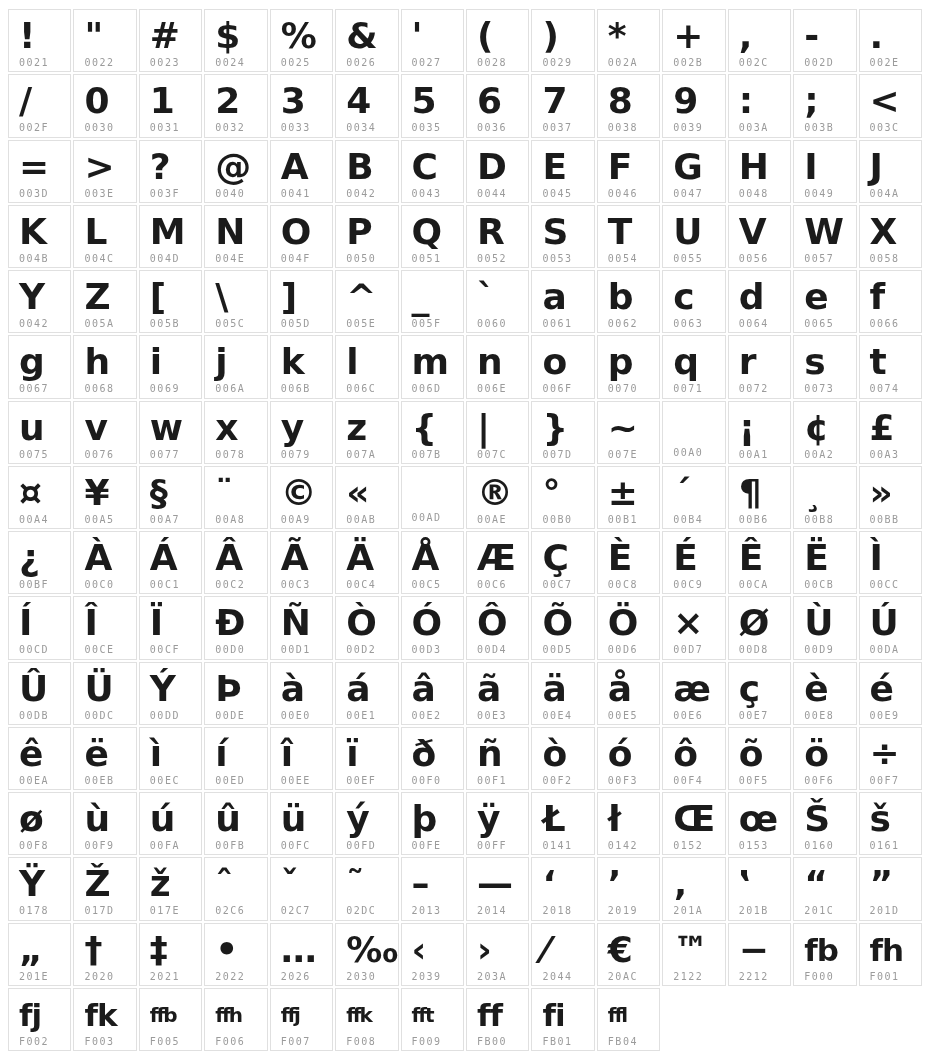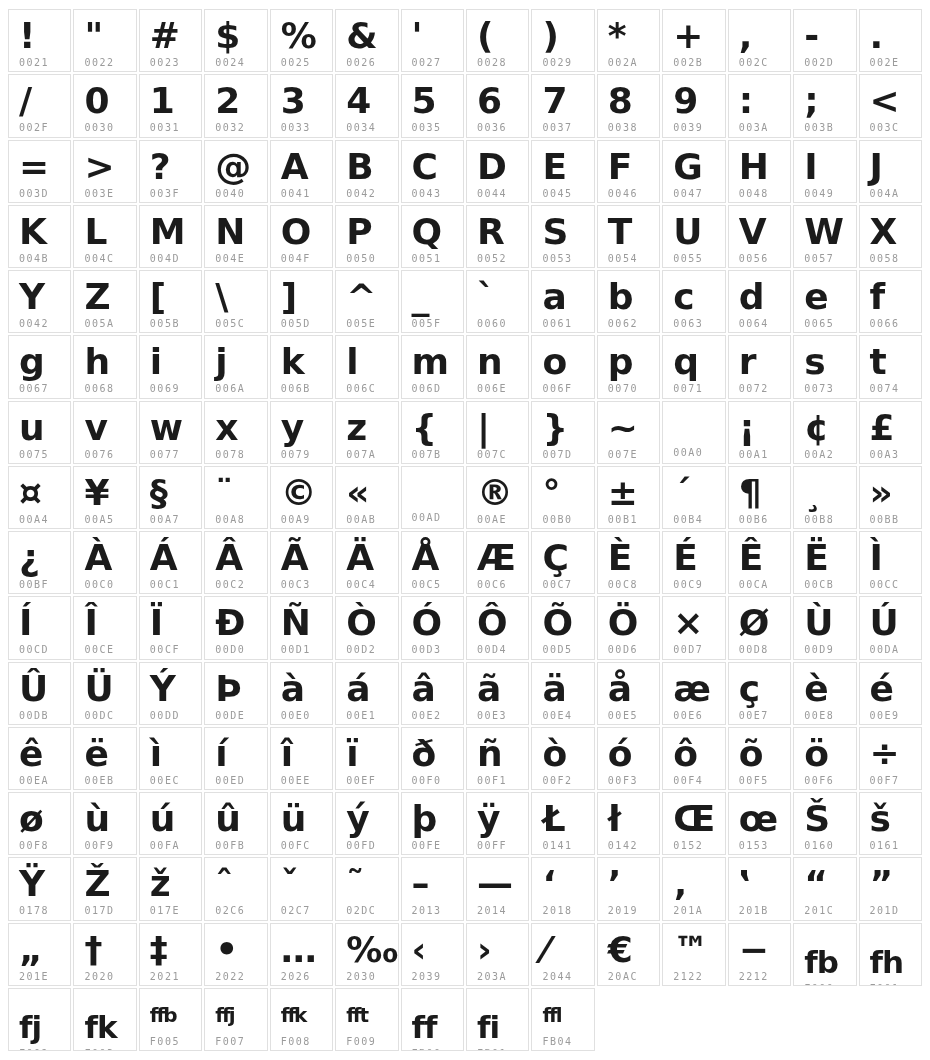--- a/index.html
+++ b/index.html
@@ -36,21 +36,21 @@
   .glyph{
     font-family:"DejaVu Sans",sans-serif;
     font-weight:bold;
     font-size:36px;
     line-height:44px;
     height:44px;
     color:var(--glyph);
     white-space:nowrap;
     letter-spacing:-1px;
   }
-  .glyph.lig2{font-size:31px;margin-top:12px;}
+  .glyph.lig2{font-size:31px;}
   .glyph.lig3{font-size:20px;letter-spacing:-2px;}
   .code{
     font-family:"DejaVu Sans Mono",monospace;
     font-size:10px;
     letter-spacing:1.5px;
     color:var(--code);
     line-height:10px;
   }
 </style>
 </head>
@@ -903,20 +903,24 @@
     </div>
     <div class="cell">
       <span class="glyph lig2">fk</span>
       <span class="code">F003</span>
     </div>
     <div class="cell">
       <span class="glyph lig3">ffb</span>
       <span class="code">F005</span>
     </div>
     <div class="cell">
+      <span class="glyph lig3">ffh</span>
+      <span class="code">F006</span>
+    </div>
+    <div class="cell">
       <span class="glyph lig3">ffj</span>
       <span class="code">F007</span>
     </div>
     <div class="cell">
       <span class="glyph lig3">ffk</span>
       <span class="code">F008</span>
     </div>
     <div class="cell">
       <span class="glyph lig3">fft</span>
       <span class="code">F009</span>

